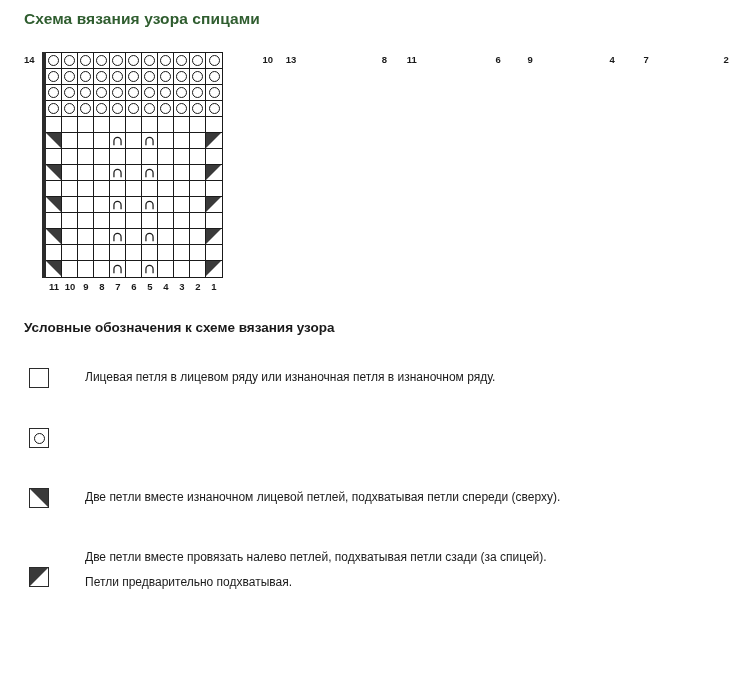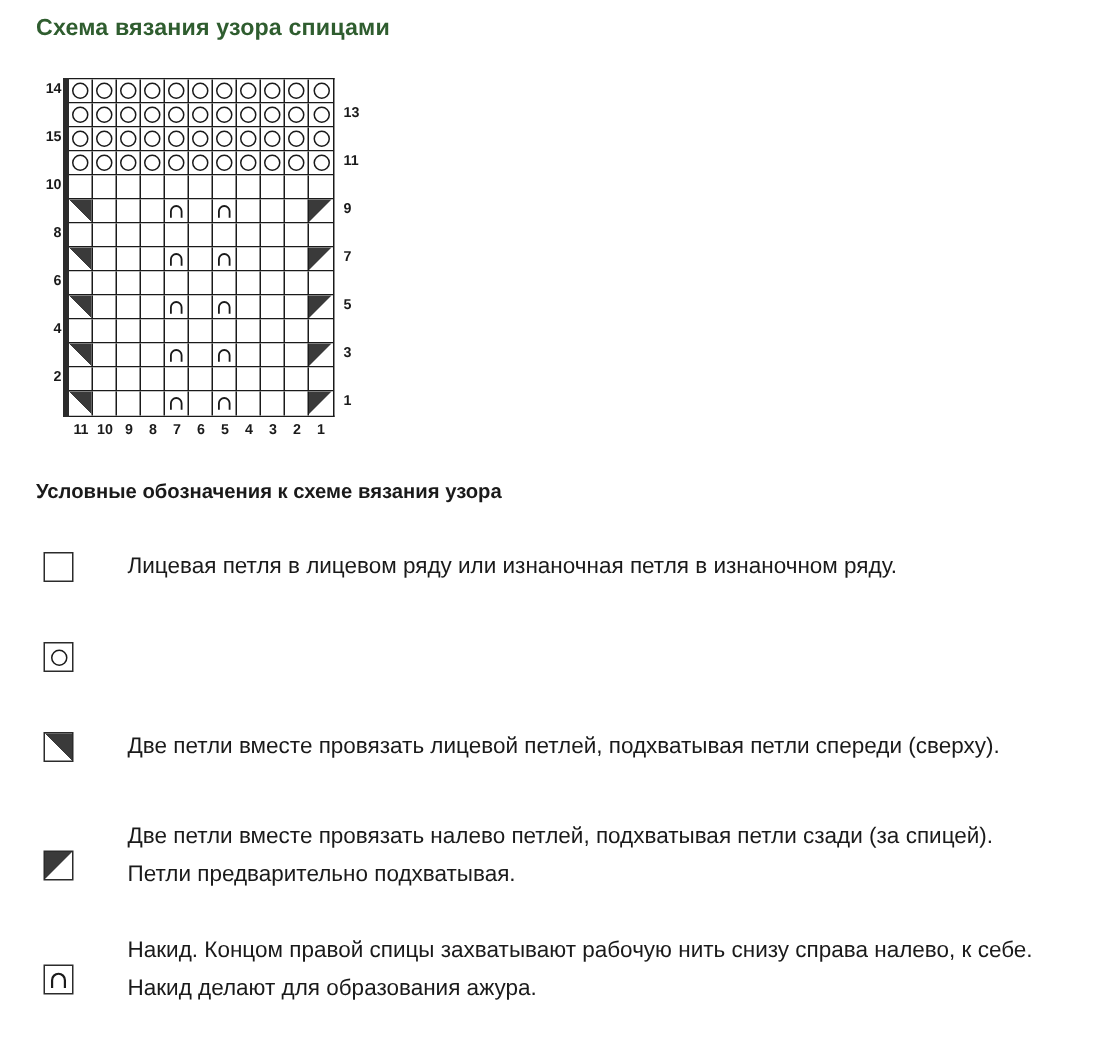--- a/index.html
+++ b/index.html
@@ -35,21 +35,22 @@
     align-items:flex-start;
   }
   .chart-body{
     display:flex;
     flex-direction:row;
     align-items:flex-start;
   }
   .rownum-col{
     width:22px;
     display:flex;
-    flex-direction:column;
+    flex-direction:row;
+    gap:48px;
   }
   .rownum-col.left{align-items:flex-end;}
   .rownum-col.right{align-items:flex-start;}
   .rownum{
     height:16px;
     line-height:16px;
     font-size:9.5px;
     font-weight:bold;
     color:#1a1a1a;
     font-family:"Liberation Sans", sans-serif;
@@ -182,21 +183,21 @@
   .legend-sym .s-tri-l{
     position:absolute;left:0;top:0;right:0;bottom:0;
     background:linear-gradient(to bottom left, #3a3a3a 0%, #3a3a3a 49.5%, transparent 50.5%, transparent 100%);
   }
   .legend-sym .s-tri-r{
     position:absolute;left:0;top:0;right:0;bottom:0;
     background:linear-gradient(to bottom right, #3a3a3a 0%, #3a3a3a 49.5%, transparent 50.5%, transparent 100%);
   }
   .legend-sym svg{position:absolute;left:0;top:0;width:18px;height:18px;display:block;}
   .legend-text{
-    font-size:15px;
+    font-size:12px;
     line-height:25px;
     color:#1a1a1a;
     flex:1 1 auto;
     padding-top:0px;
   }
   .legend-text .ln{display:block;white-space:nowrap;}
 </style>
 </head>
 <body>
 
@@ -493,38 +494,27 @@
       <div class="legend-item">
         <div class="legend-sym">
           <i class="s-circle"></i>
         </div>
       </div>
       <div class="legend-item">
         <div class="legend-sym">
           <i class="s-tri-l"></i>
         </div>
         <div class="legend-text">
-          <span class="ln">Две петли вместе провязать лицевой петлей, подхватывая петли спереди (сверху).</span>
+          <span class="ln">Две петли вместе изнаночном лицевой петлей, подхватывая петли спереди (сверху).</span>
         </div>
       </div>
       <div class="legend-item">
         <div class="legend-sym two-line">
           <i class="s-tri-r"></i>
         </div>
         <div class="legend-text">
           <span class="ln">Две петли вместе провязать налево петлей, подхватывая петли сзади (за спицей).</span>
           <span class="ln">Петли предварительно подхватывая.</span>
         </div>
       </div>
-      <div class="legend-item">
-        <div class="legend-sym two-line">
-          <svg viewBox="0 0 16 16">
-            <path d="M4.2 13 L4.2 8.4 A3.8 3.8 0 0 1 11.8 8.4 L11.8 13" fill="none" stroke="#1a1a1a" stroke-width="1.3"></path>
-          </svg>
-        </div>
-        <div class="legend-text">
-          <span class="ln">Накид. Концом правой спицы захватывают рабочую нить снизу справа налево, к себе.</span>
-          <span class="ln">Накид делают для образования ажура.</span>
-        </div>
-      </div>
     </div>
 
 </div>
 
 </body></html>

